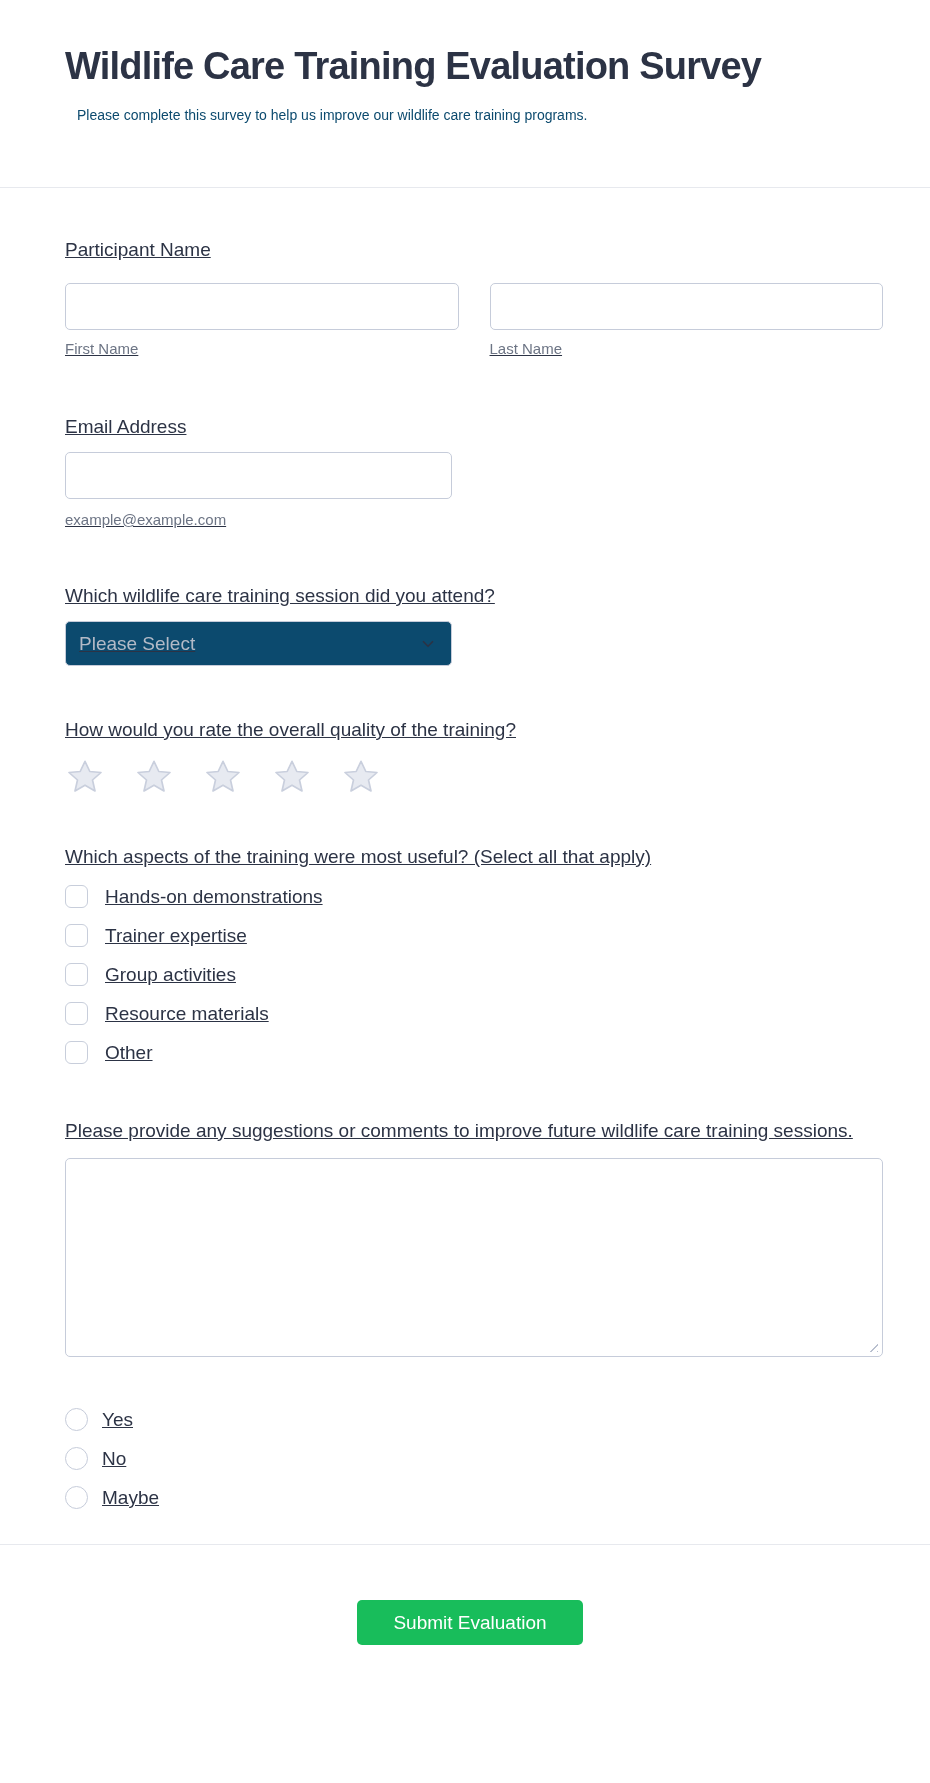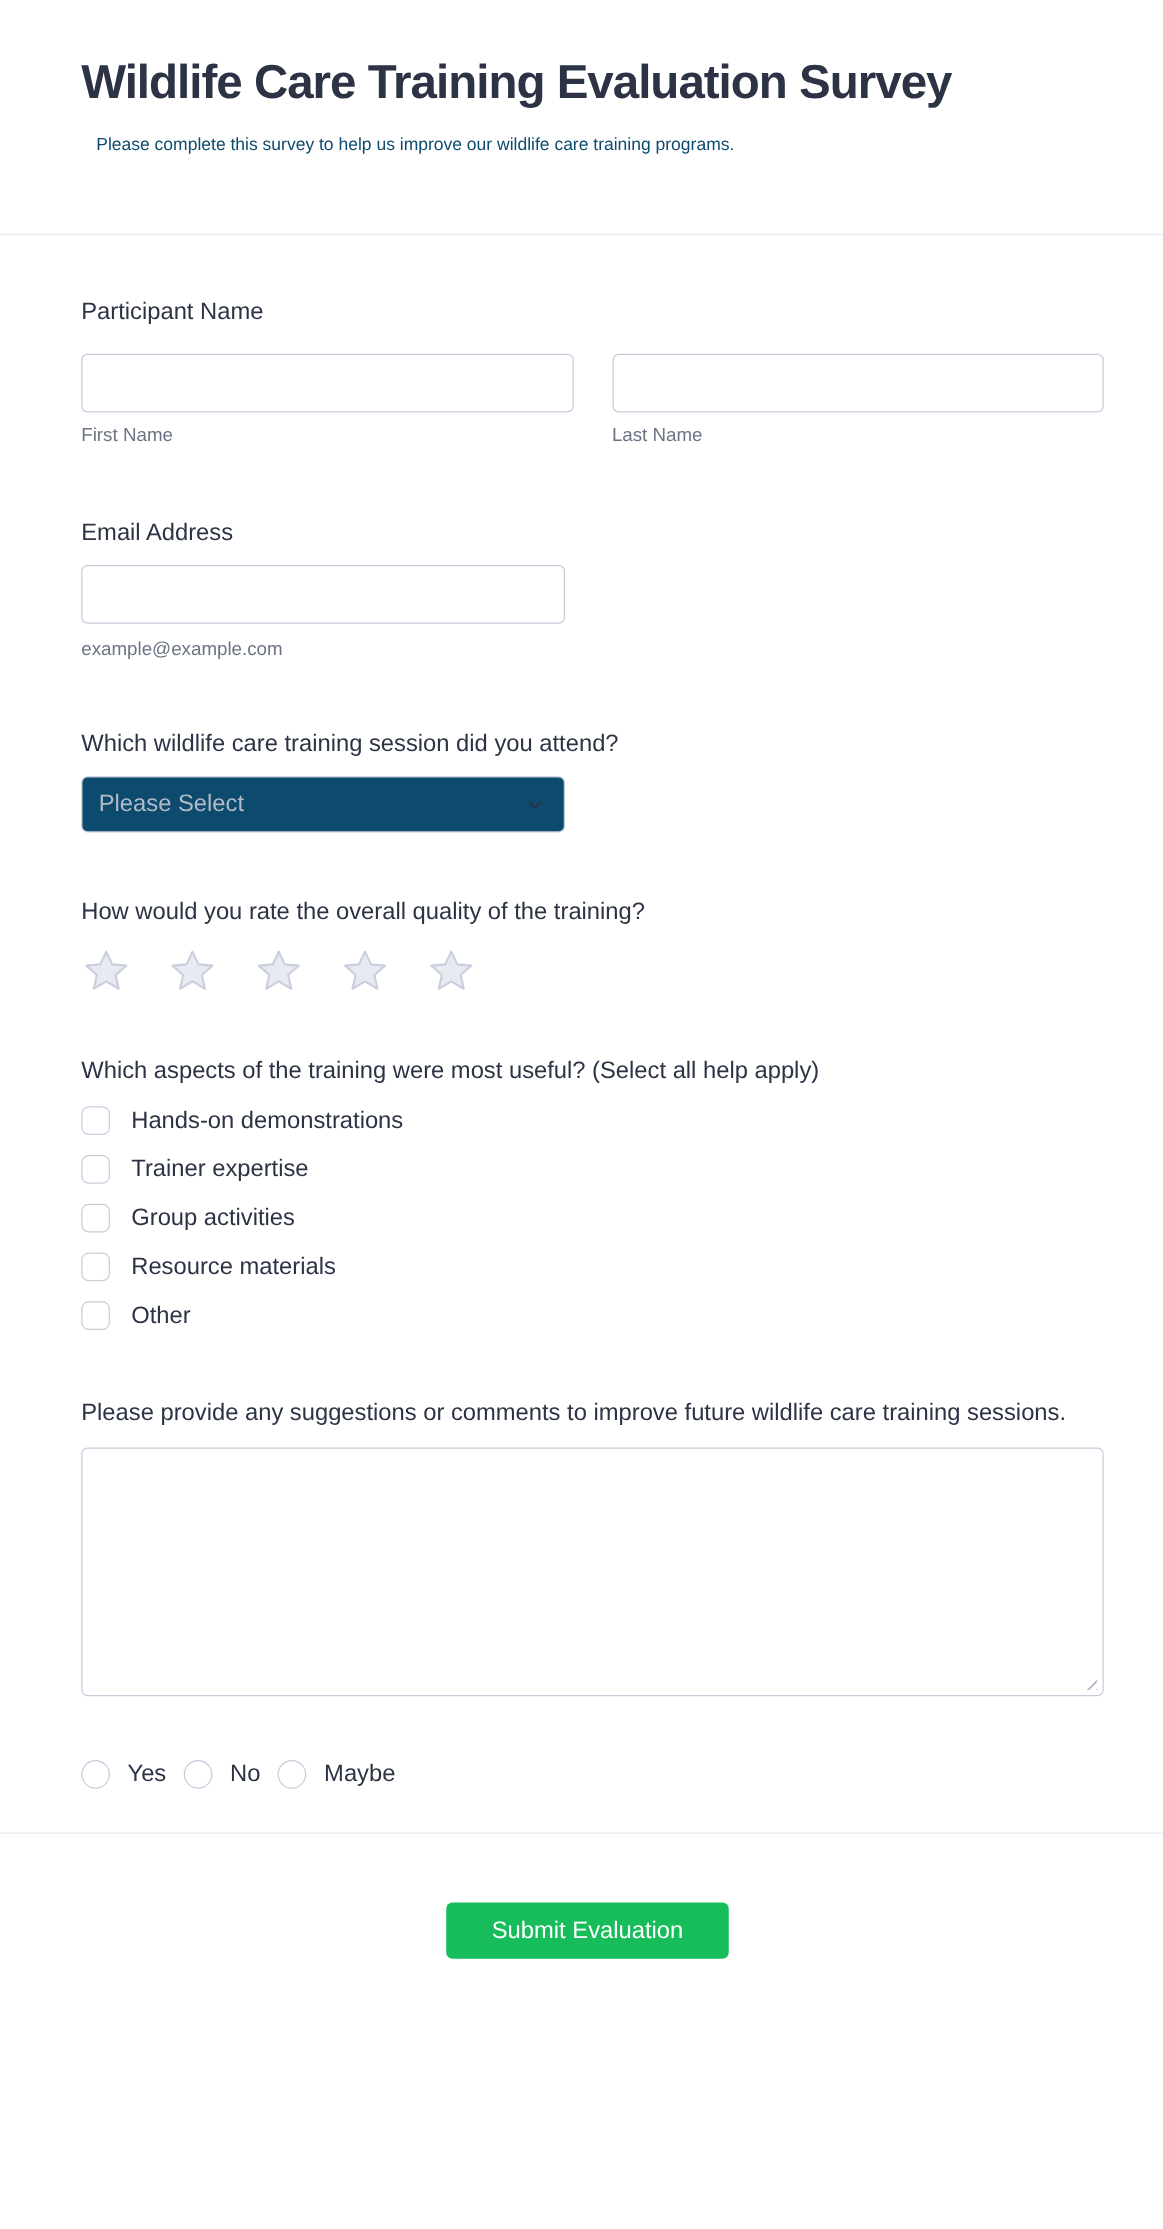--- a/index.html
+++ b/index.html
@@ -31,20 +31,21 @@
     font-size:14px;
     line-height:26px;
     color:#0c4a6e;
   }
 
   
   .form-body{
     box-sizing:border-box;
     padding:0 47px 34px 65px;
     border-bottom:1px solid #e7e9ee;
+    text-decoration:underline;
   }
   .q-label{
     font-size:19px;
     line-height:27px;
     font-weight:500;
     color:#2c3345;
   }
   .q-name{margin-top:48px}
   .q-email{margin-top:54px}
   .q-session{margin-top:52px}
@@ -141,21 +142,21 @@
     content:"";
     position:absolute;
     right:5px;bottom:5px;
     width:11px;height:11px;
     background:repeating-linear-gradient(135deg,#b9c0cf 0 1.5px,transparent 1.5px 4.8px);
     clip-path:polygon(100% 0,0 100%,100% 100%);
     pointer-events:none;
   }
 
   
-  .radio-list{display:flex;flex-direction:row;gap:14px;}
+  .radio-list{display:flex;flex-direction:column;gap:14px;}
   .radio-row{display:flex;align-items:center;gap:14px;cursor:pointer;}
   .radio{
     width:23px;height:23px;flex:none;
     box-sizing:border-box;
     border:1px solid #c6ccda;
     border-radius:50%;
     background:#fff;
   }
 
   
@@ -237,21 +238,21 @@
         <svg class="star-svg" viewBox="0 0 24 24">
             <path d="M12 2.6l2.9 6.1 6.7.6-5.1 4.5 1.5 6.6L12 16.9l-6 3.5 1.5-6.6-5.1-4.5 6.7-.6z"></path>
           </svg>
         <svg class="star-svg" viewBox="0 0 24 24">
             <path d="M12 2.6l2.9 6.1 6.7.6-5.1 4.5 1.5 6.6L12 16.9l-6 3.5 1.5-6.6-5.1-4.5 6.7-.6z"></path>
           </svg>
       </div>
     </section>
 
     <section class="q q-aspects">
-      <div class="q-label">Which aspects of the training were most useful? (Select all help apply)</div>
+      <div class="q-label">Which aspects of the training were most useful? (Select all that apply)</div>
       <div class="check-list">
         <div class="check-row">
           <span class="checkbox"></span>
           <span class="opt-label">Hands-on demonstrations</span>
         </div>
         <div class="check-row">
           <span class="checkbox"></span>
           <span class="opt-label">Trainer expertise</span>
         </div>
         <div class="check-row">

